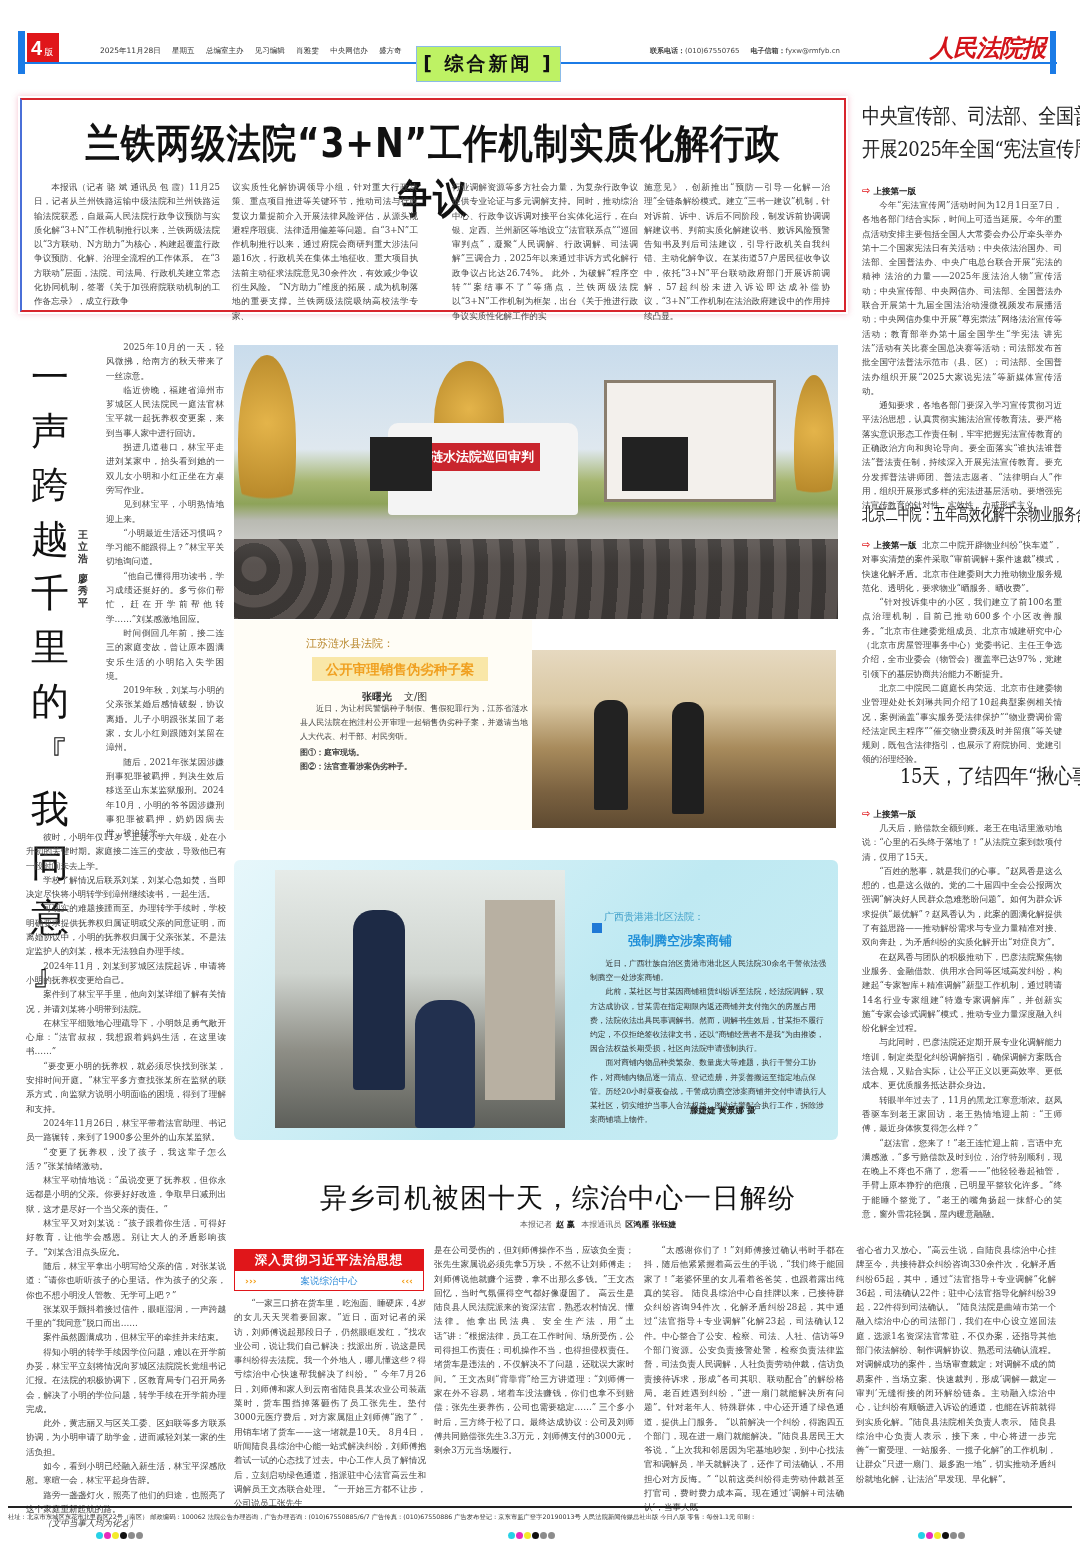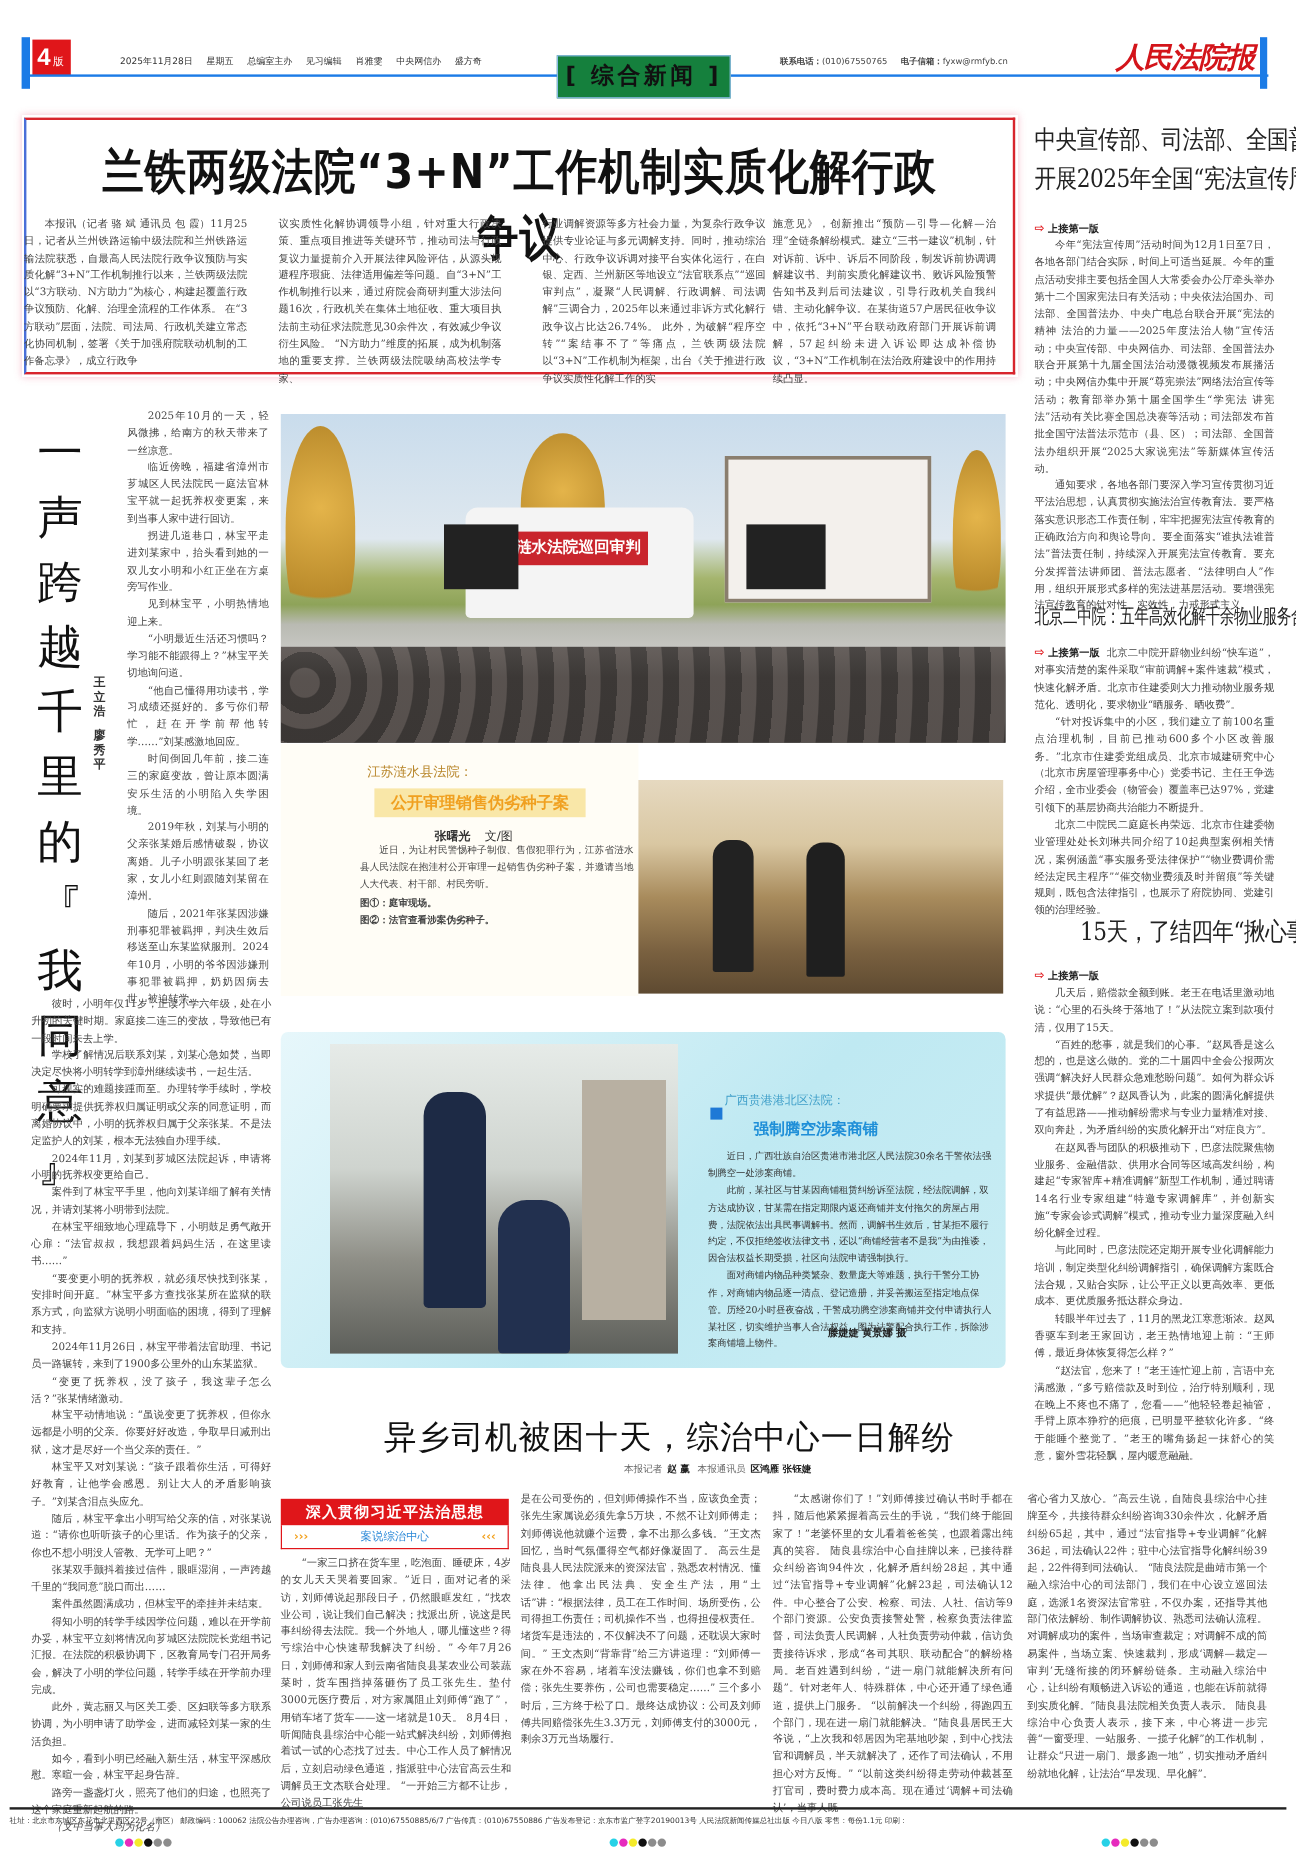--- a/index.html
+++ b/index.html
@@ -8,40 +8,40 @@
   .body-text { font-size: 8.6px; line-height: 14.3px; color: #444; text-align: justify; }
   .body-text p { text-indent: 2em; }
 
   
   #masthead-bar-left { left: 18px; top: 31px; width: 7px; height: 43px; background: #1b7be6; }
   #edition-badge { left: 27px; top: 33px; width: 32px; height: 30px; background: #e0161a; color: #fff; font-family: "Liberation Sans", sans-serif; font-weight: bold; font-size: 20px; line-height: 30px; padding-left: 4px; }
   #edition-badge small { font-size: 9px; font-weight: normal; margin-left: 2px; }
   #header-line { left: 25px; top: 62px; width: 1032px; height: 2px; background: #1b7be6; }
   #header-meta { left: 100px; top: 46px; font-size: 7.5px; color: #333; font-family: "DejaVu Sans", sans-serif; white-space: nowrap; }
   #header-meta span { margin-right: 9px; }
-  #section-label { left: 464px; top: 46px; width: 145px; height: 36px; border: 1.5px solid #8bbbe8; background: #15803d; font-family: "DejaVu Sans", sans-serif; font-weight: bold; font-size: 19px; text-align: center; line-height: 33px; color: #111; letter-spacing: 3px; }
+  #section-label { left: 416px; top: 46px; width: 145px; height: 36px; border: 1.5px solid #8bbbe8; background: #bef264; font-family: "DejaVu Sans", sans-serif; font-weight: bold; font-size: 19px; text-align: center; line-height: 33px; color: #111; letter-spacing: 3px; }
   #contact-meta { left: 650px; top: 46px; font-size: 7px; color: #444; font-family: "DejaVu Sans", sans-serif; white-space: nowrap; }
   #contact-meta b { font-weight: bold; }
   #logo { left: 930px; top: 32px; font-size: 24px; color: #d3141a; font-family: "DejaVu Serif", serif; font-style: italic; font-weight: bold; letter-spacing: -1px; }
   #masthead-bar-right { left: 1050px; top: 31px; width: 6px; height: 43px; background: #1b7be6; }
 
   
   #lead-box { left: 20px; top: 98px; width: 826px; height: 214px; border: 2px solid #d8252d; border-left-color: #4a6fd8; background: #fff; }
   #lead-box-glow { left: 18px; top: 96px; width: 830px; height: 218px; box-shadow: 0 0 6px rgba(230,80,120,.35); }
   #lead-title { left: 20px; top: 116px; width: 826px; text-align: center; font-family: "DejaVu Sans", sans-serif; font-weight: bold; font-size: 40px; color: #111; letter-spacing: 1px; transform: scaleX(.86); }
   .lead-col { top: 180px; width: 186px; }
 
   
   .rhead { font-family: "DejaVu Serif", serif; font-size: 21px; line-height: 33px; color: #222; letter-spacing: -.5px; transform: scaleX(.86); transform-origin: left top; white-space: nowrap; }
   .cont { font-family: "DejaVu Sans", sans-serif; font-weight: bold; font-size: 8.5px; color: #222; }
   .cont .arrow { color: #e0161a; font-size: 10px; margin-right: 3px; }
 
   
   #feat-title { left: 28px; top: 350px; width: 44px; font-size: 38px; line-height: 54px; color: #111; font-family: "DejaVu Serif", serif; text-align: center; }
-  #feat-authors { left: 78px; top: 564px; width: 12px; font-size: 10px; line-height: 12px; color: #333; font-family: "DejaVu Sans", sans-serif; font-weight: bold; }
+  #feat-authors { left: 78px; top: 529px; width: 12px; font-size: 10px; line-height: 12px; color: #333; font-family: "DejaVu Sans", sans-serif; font-weight: bold; }
   #feat-col-a { left: 106px; top: 340px; width: 118px; }
   #feat-col-b { left: 26px; top: 830px; width: 200px; }
 
   
   .photo { overflow: hidden; }
   #photo1 { left: 234px; top: 345px; width: 604px; height: 274px; background: linear-gradient(180deg,#c9dcec 0%,#dfe8ef 38%,#a5b56e 50%,#8ea359 58%,#b9bab2 64%,#c8c8c4 72%,#4d4a47 80%,#3a3735 100%); }
   #photo1 .tree { position:absolute; border-radius: 50% 50% 40% 40%; background: radial-gradient(circle at 50% 40%, #e4b44a, #b98a2b 70%, transparent 72%); }
   #photo1 .van { position:absolute; left: 154px; top: 78px; width: 190px; height: 92px; background:#f4f4f4; border-radius: 10px 10px 4px 4px; }
   #photo1 .banner { position:absolute; left: 190px; top: 98px; width: 116px; height: 28px; background:#c9252d; color:#fff; font-family:"DejaVu Sans",sans-serif; font-weight:bold; font-size: 13px; line-height: 28px; text-align:center; }
   #photo1 .board { position:absolute; left: 370px; top: 35px; width: 172px; height: 122px; background:#f3f0ec; border: 3px solid #8a7e6e; }
@@ -107,21 +107,21 @@
   <b>联系电话：</b><span>(010)67550765</span>
   &nbsp;&nbsp;&nbsp;
   <b>电子信箱：</b><span>fyxw@rmfyb.cn</span>
 </div>
 <div class="abs" id="logo">人民法院报</div>
 <div class="abs" id="masthead-bar-right"></div>
 
 <div class="abs" id="lead-box-glow"></div>
 <div class="abs" id="lead-box"></div>
 <div class="abs" id="lead-title">兰铁两级法院“3+N”工作机制实质化解行政争议</div>
-<div class="abs body-text lead-col" style="left:20px">
+<div class="abs body-text lead-col" style="left:34px">
     <p>本报讯（记者 骆 斌 通讯员 包 霞）11月25日，记者从兰州铁路运输中级法院和兰州铁路运输法院获悉，自最高人民法院行政争议预防与实质化解“3+N”工作机制推行以来，兰铁两级法院以“3方联动、N方助力”为核心，构建起覆盖行政争议预防、化解、治理全流程的工作体系。 在“3方联动”层面，法院、司法局、行政机关建立常态化协同机制，签署《关于加强府院联动机制的工作备忘录》，成立行政争</p>
   </div>
 <div class="abs body-text lead-col" style="left:232px">
     <p style="text-indent:0">议实质性化解协调领导小组，针对重大行政决策、重点项目推进等关键环节，推动司法与行政复议力量提前介入开展法律风险评估，从源头规避程序瑕疵、法律适用偏差等问题。自“3+N”工作机制推行以来，通过府院会商研判重大涉法问题16次，行政机关在集体土地征收、重大项目执法前主动征求法院意见30余件次，有效减少争议衍生风险。 “N方助力”维度的拓展，成为机制落地的重要支撑。兰铁两级法院吸纳高校法学专家、</p>
   </div>
 <div class="abs body-text lead-col" style="left:452px">
     <p style="text-indent:0">行业调解资源等多方社会力量，为复杂行政争议提供专业论证与多元调解支持。同时，推动综治中心、行政争议诉调对接平台实体化运行，在白银、定西、兰州新区等地设立“法官联系点”“巡回审判点”，凝聚“人民调解、行政调解、司法调解”三调合力，2025年以来通过非诉方式化解行政争议占比达26.74%。 此外，为破解“程序空转”“案结事不了”等痛点，兰铁两级法院以“3+N”工作机制为框架，出台《关于推进行政争议实质性化解工作的实</p>
   </div>
 <div class="abs body-text lead-col" style="left:644px">
     <p style="text-indent:0">施意见》，创新推出“预防—引导—化解—治理”全链条解纷模式。建立“三书一建议”机制，针对诉前、诉中、诉后不同阶段，制发诉前协调调解建议书、判前实质化解建议书、败诉风险预警告知书及判后司法建议，引导行政机关自我纠错、主动化解争议。在某街道57户居民征收争议中，依托“3+N”平台联动政府部门开展诉前调解，57起纠纷未进入诉讼即达成补偿协议，“3+N”工作机制在法治政府建设中的作用持续凸显。</p>

